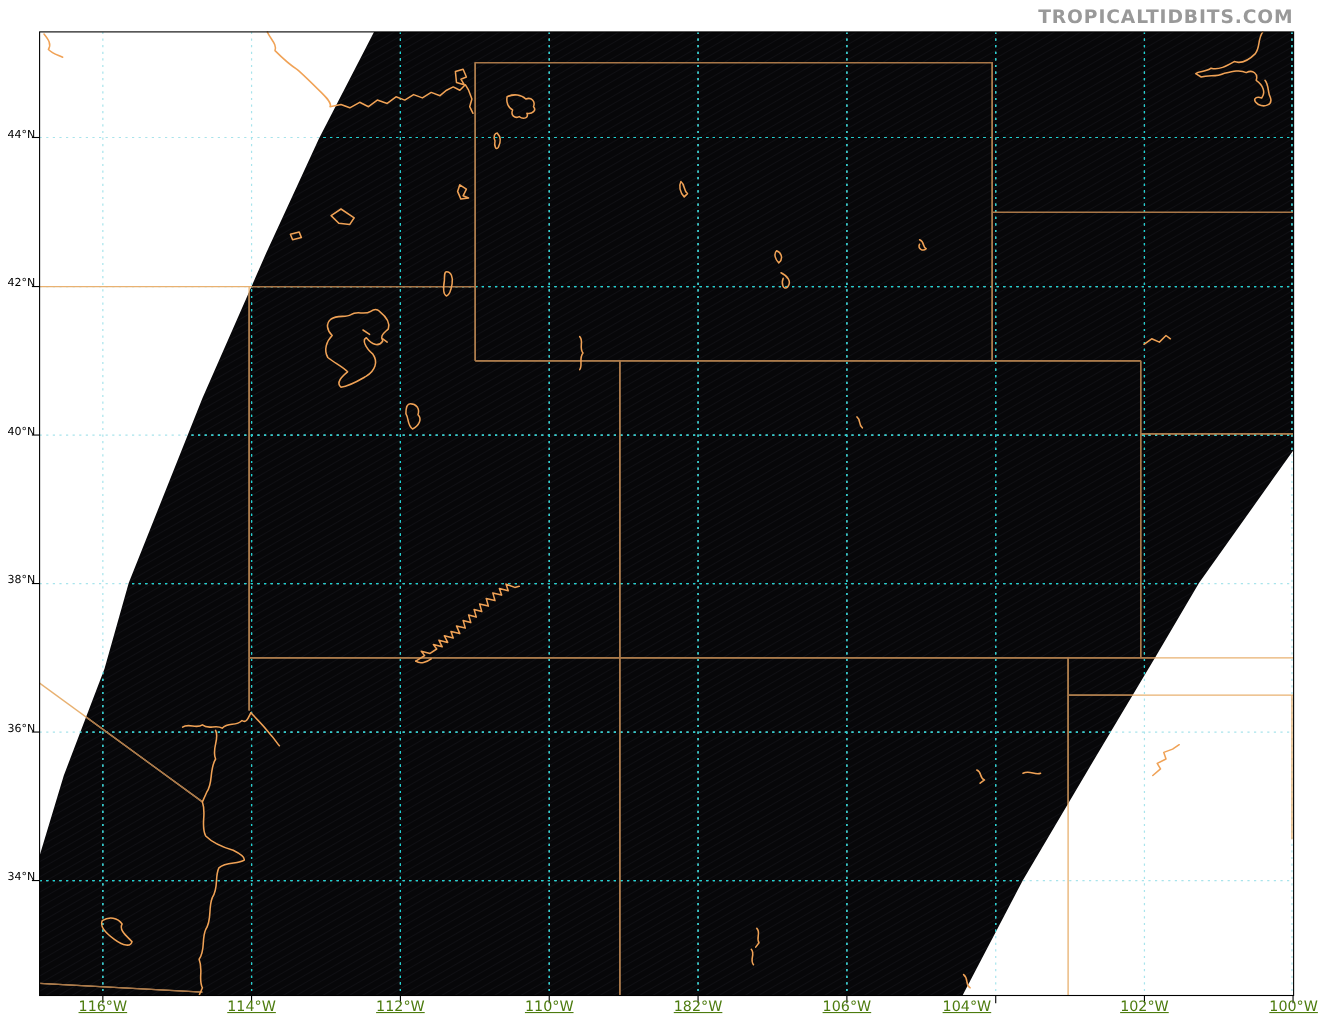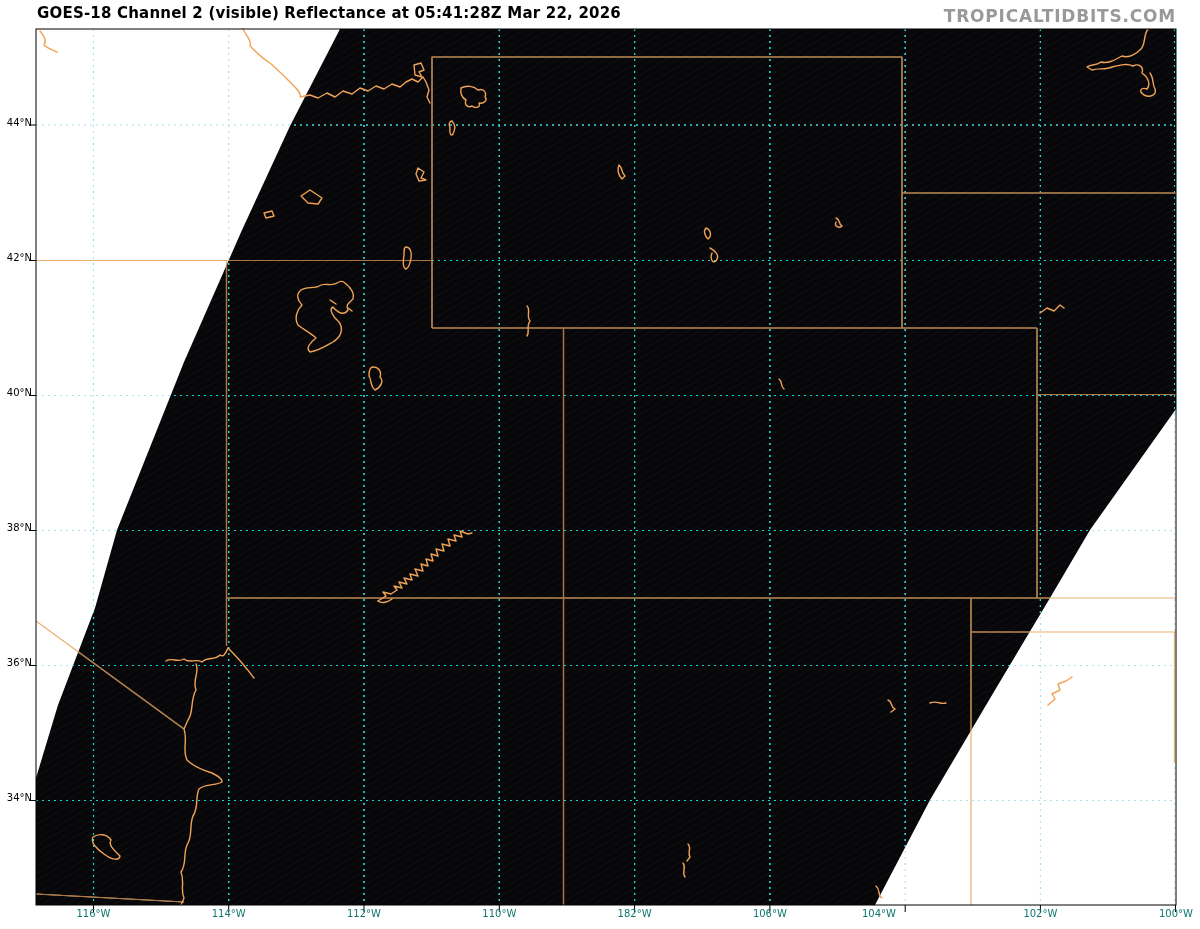--- a/index.html
+++ b/index.html
@@ -12,31 +12,31 @@
     white-space:nowrap;letter-spacing:0.2px;
   }
   .watermark{
     position:absolute;right:24px;top:6px;font-size:17px;font-weight:bold;color:#999;
     letter-spacing:0.8px;white-space:nowrap;
   }
   .ytick{
     position:absolute;right:1168px;font-size:10px;color:#000;white-space:nowrap;
   }
   .xtick{
-    position:absolute;top:908px;font-size:10px;color:#0f766e;white-space:nowrap;
+    position:absolute;top:908px;font-size:13px;color:#4d7c0f;white-space:nowrap;
     transform:translateX(-50%);
+    text-decoration:underline;
   }
   svg{position:absolute;left:0;top:0;}
 </style>
 </head>
 <body>
 
 <div id="screen">
 
-  <div class="page-title">GOES-18 Channel 2 (visible) Reflectance at 05:41:28Z Mar 22, 2026</div>
 
   <div class="watermark">TROPICALTIDBITS.COM</div>
 
   <svg width="1200" height="929" viewBox="0 0 1200 929">
     <defs>
       <pattern id="scanlines" patternUnits="userSpaceOnUse" width="6" height="6" patternTransform="rotate(60)">
         <rect width="6" height="6" fill="#070709"></rect>
         <line x1="0" y1="0" x2="0" y2="6" stroke="rgba(210,210,255,0.05)" stroke-width="1.4"></line>
       </pattern>
       <clipPath id="darkclip">

